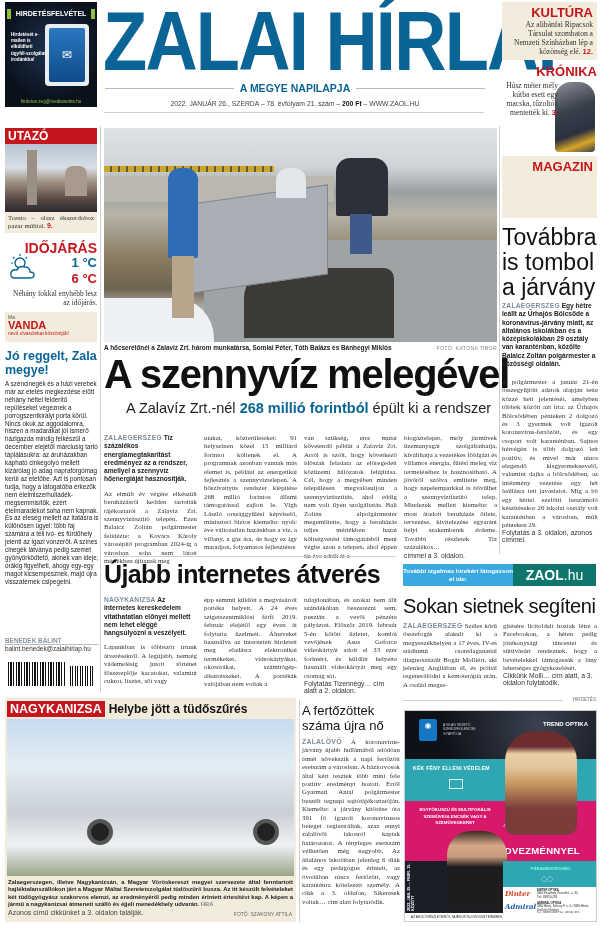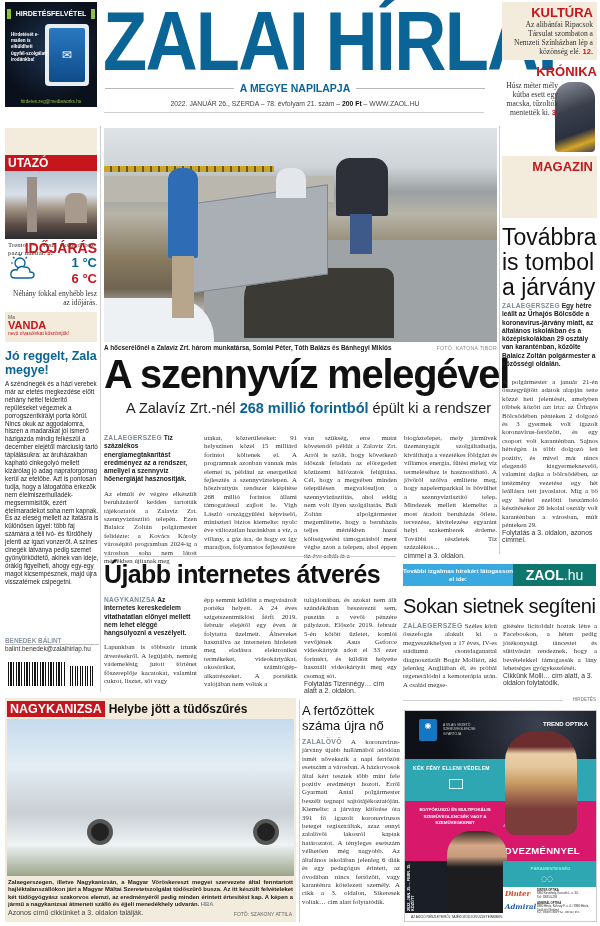--- a/index.html
+++ b/index.html
@@ -38,21 +38,21 @@
   .sect-red { font-family:"Liberation Sans",sans-serif; font-weight:bold; color:#c4161c; }
   .teaser { font-family:"Liberation Serif",serif; font-size:7.6px; line-height:9px; color:#333; }
   .teaser .pg { font-family:"Liberation Sans",sans-serif; font-weight:bold; color:#c4161c; }
   #kronika { left: 502px; top: 64px; width: 95px; height: 90px; text-align:right; }
   #kronika .photo { position:absolute; right:2px; top:18px; width:40px; height:70px; background:linear-gradient(160deg,#8a8f99,#3a3f4c 40%,#2c3140 70%,#d7a528 85%,#3a3f4c); border-radius:16px 16px 4px 4px; }
   #kronika .txt { position:absolute; left:0; top:17px; width:56px; text-align:right; }
   #magazin { left: 502px; top: 156px; width: 95px; height: 62px; background:#f3ebdb; padding:3px 4px; text-align:right; }
 
   
   #utazo { left: 5px; top: 128px; width: 92px; height: 105px; background:#f3ebdb; }
-  #utazo .bar { height: 16px; background:#c4161c; color:#fff; font-family:"Liberation Sans",sans-serif; font-weight:bold; font-size:12px; line-height:16px; padding-left:3px;margin-top:27px; }
+  #utazo .bar { height: 16px; background:#c4161c; color:#fff; font-family:"Liberation Sans",sans-serif; font-weight:bold; font-size:12px; line-height:16px; padding-left:3px; }
   #utazo .photo { height: 68px; background: linear-gradient(#b7c4d2 0%, #d8dfe7 35%, #a39585 55%, #5a4c46 80%, #2c2a2e 100%); position:relative; }
   #utazo .photo .tower { position:absolute; left:22px; top:6px; width:10px; height:55px; background:#9b8f86; }
   #utazo .photo .dome { position:absolute; left:60px; top:22px; width:22px; height:30px; background:#a89b8e; border-radius:8px 8px 0 0; }
   #utazo .cap { padding: 2px 3px; font-family:"Liberation Serif",serif; font-size:6.8px; line-height:8.4px; color:#333; text-align:justify; }
 
   #weather { left: 5px; top: 240px; width: 92px; height: 70px; }
   #weather .ttl { position:absolute; right:0; top:0; font-size:14px; }
   #weather .t1 { position:absolute; right:0; top:15px; font-family:"Liberation Sans",sans-serif; font-weight:bold; font-size:13px; color:#0a6496; }
   #weather .t2 { position:absolute; right:0; top:31px; font-family:"Liberation Sans",sans-serif; font-weight:bold; font-size:13px; color:#c4161c; }
   #weather .icon { position:absolute; left:2px; top:14px; width:30px; height:28px; }

